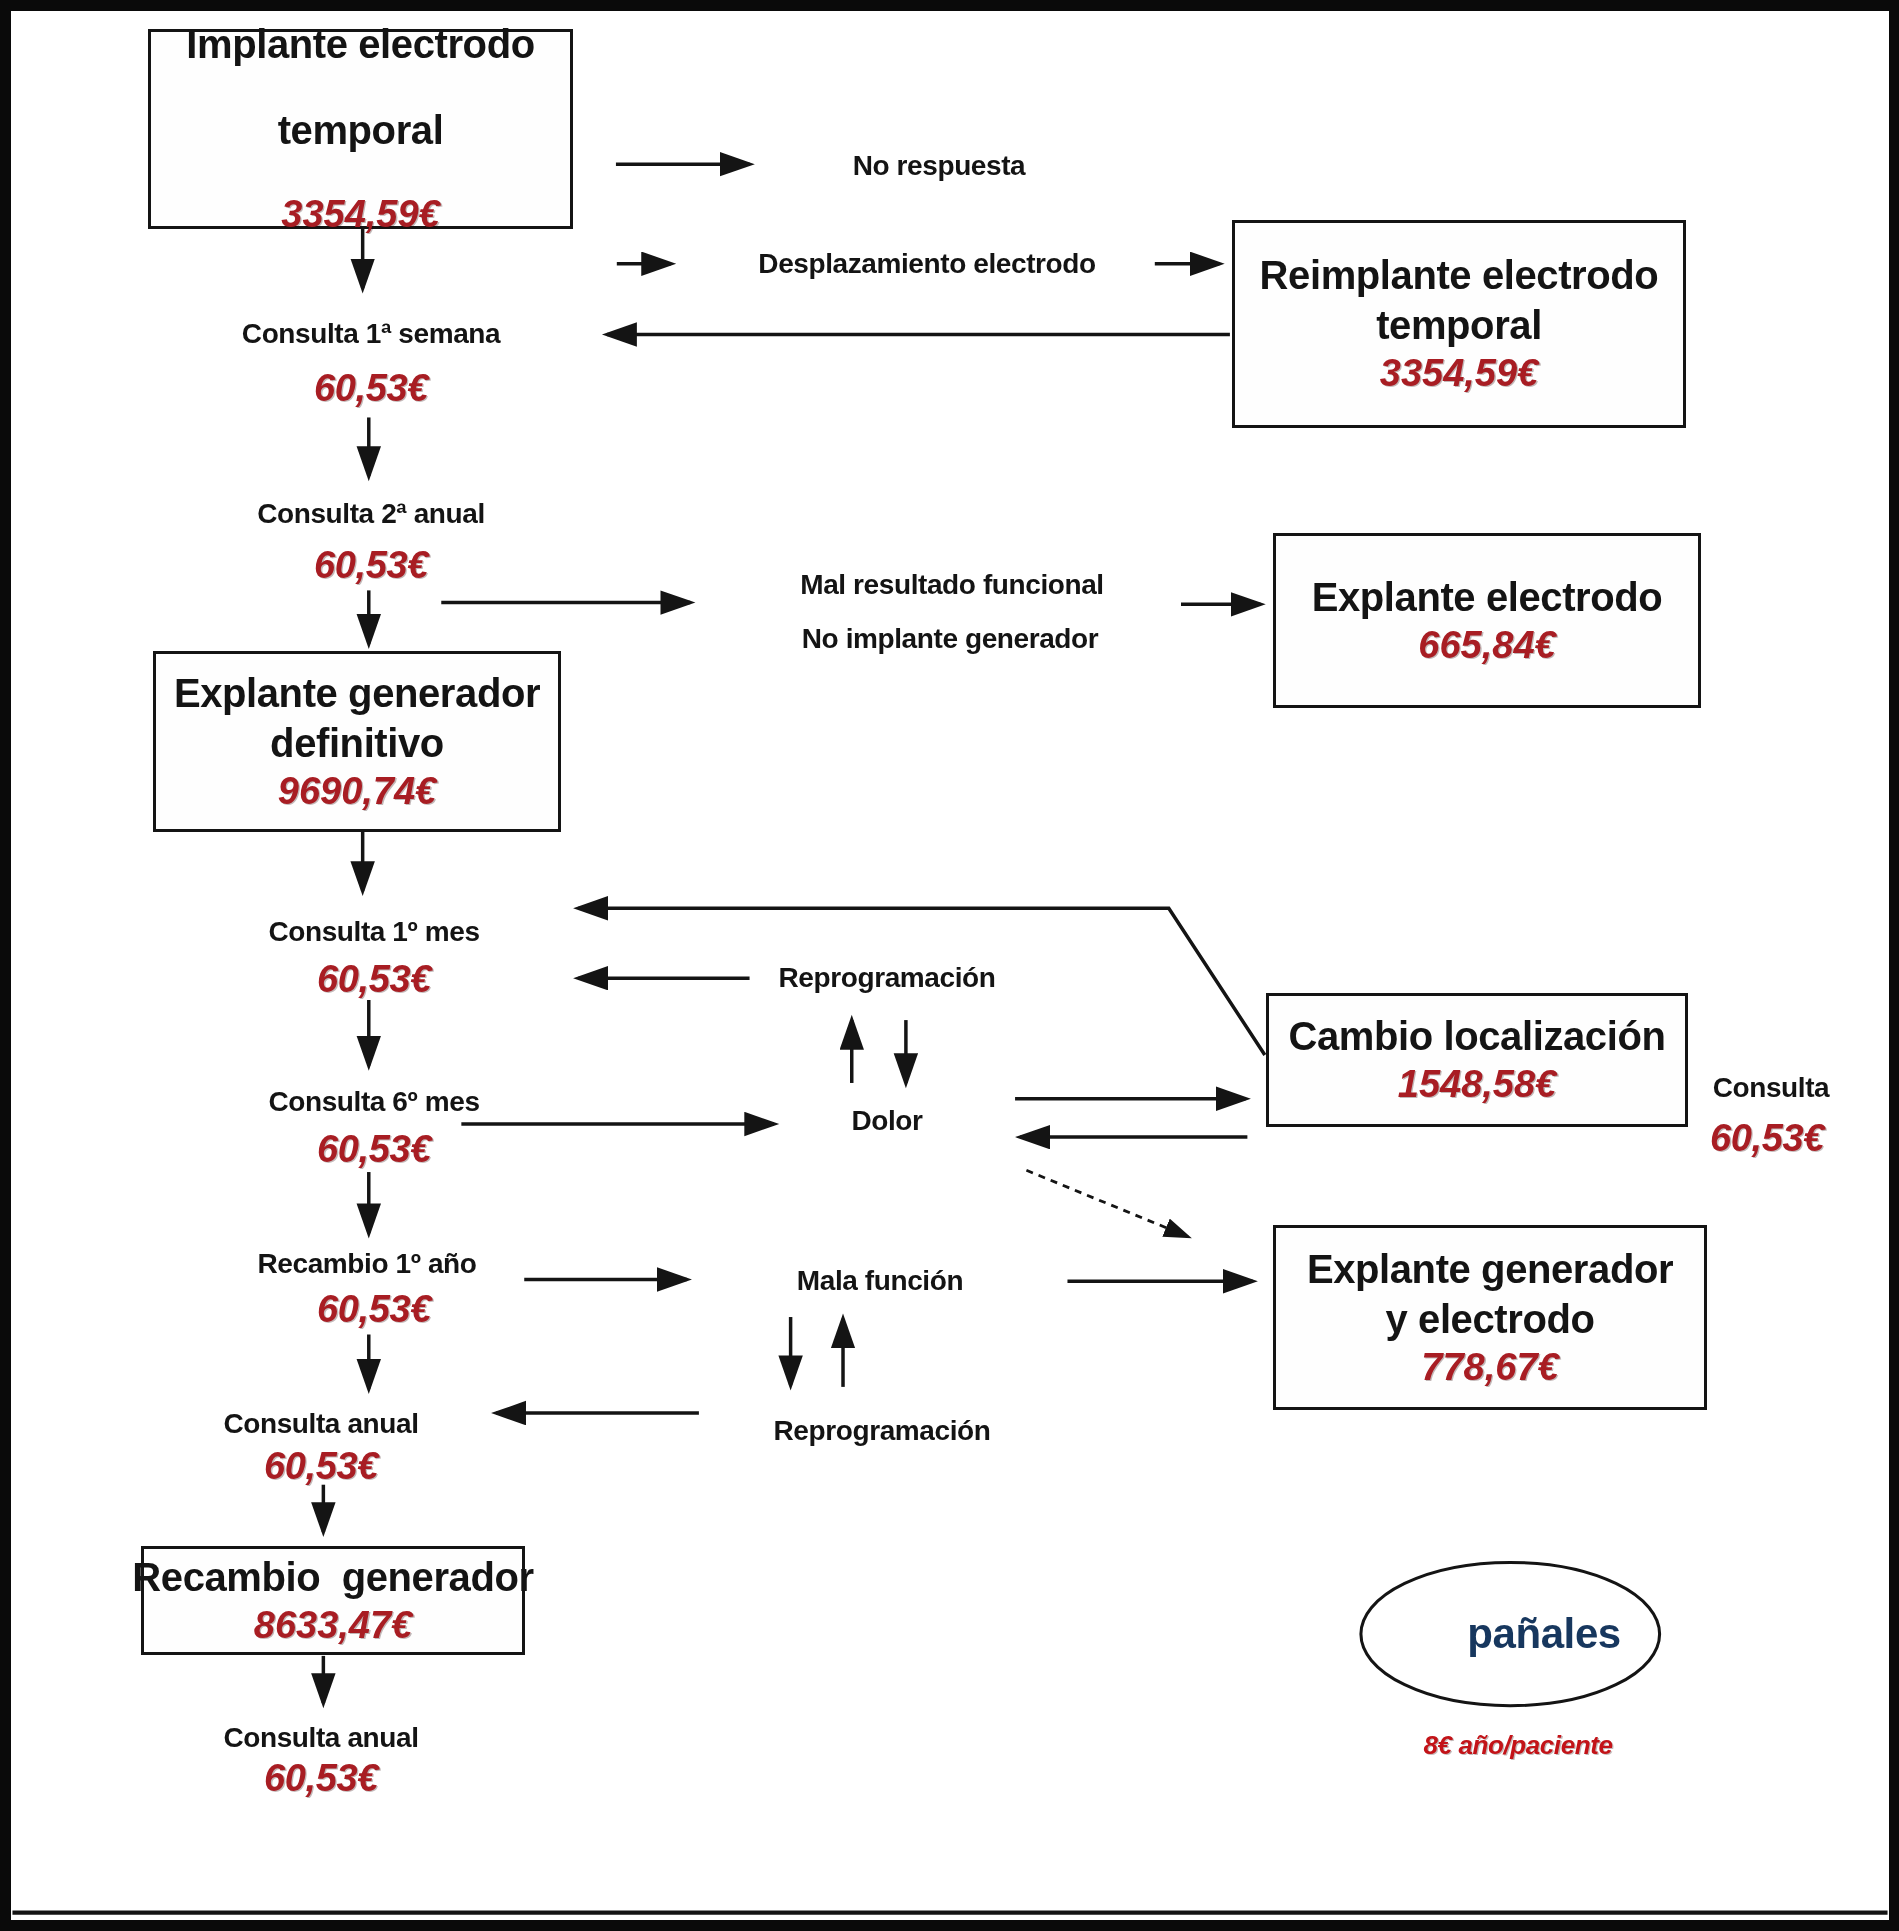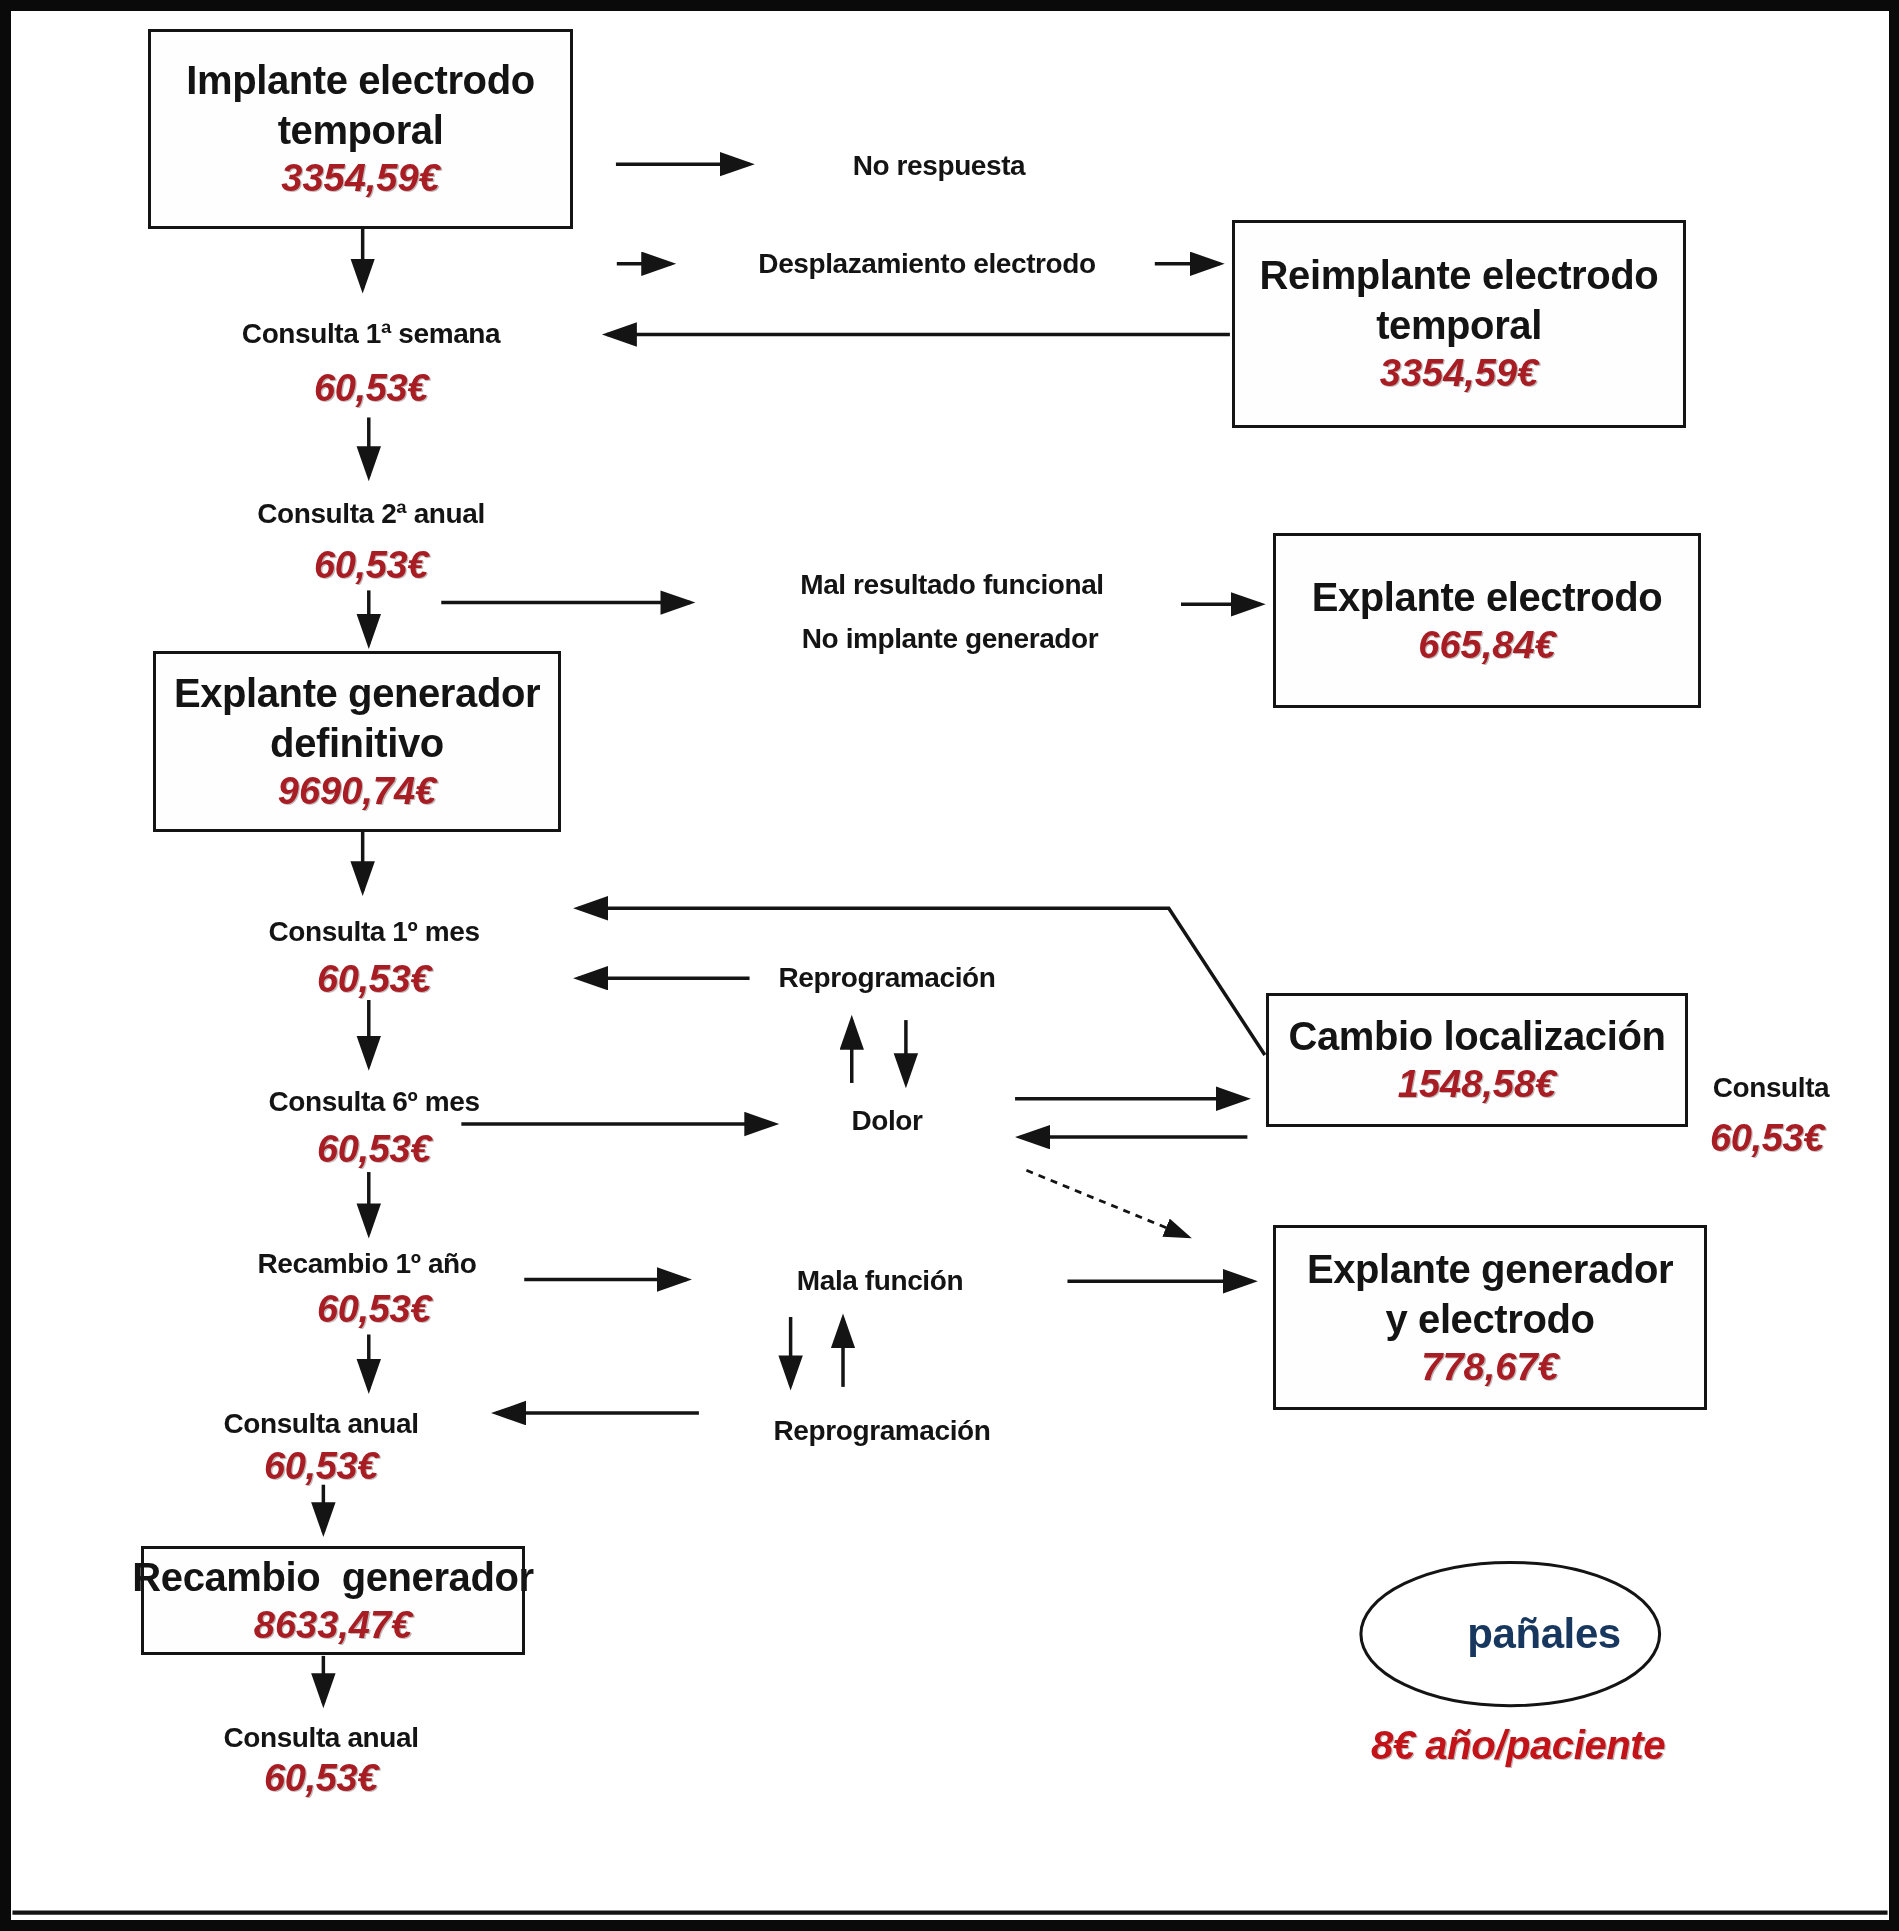--- a/index.html
+++ b/index.html
@@ -37,21 +37,21 @@
     border:3.5px solid #141414;
     background:#fefefe;
     display:flex;flex-direction:column;
     align-items:center;justify-content:center;
     line-height:1.25;
     text-align:center;
   }
   .fbox .bline{font-weight:700;font-size:40px;color:#141414;letter-spacing:-0.4px;}
   .fbox .bprice{font-weight:700;font-size:38px;font-style:italic;color:var(--price-red,#a81d23);text-shadow:1.3px 1.3px 0 rgba(40,0,0,0.28);}
   .blue{color:var(--note-blue,#17375e);font-size:42px;}
-  .rednote{color:var(--note-red,#c31318);font-size:40px;}
+  .rednote{color:var(--note-red,#c31318);font-size:26px;}
 </style>
 </head>
 <body>
 
 <div id="canvas">
 
   <svg class="wires" width="1900" height="1931" viewBox="0 0 2175 2211">
     <defs>
       <marker id="ah" markerWidth="11" markerHeight="9" refX="8.5" refY="3.5" orient="auto" markerUnits="strokeWidth">
         <path d="M0,0 L10,3.5 L0,7 Z" fill="#141414"></path>
@@ -93,21 +93,21 @@
       <line x1="905" y1="1508" x2="905" y2="1586" marker-end="url(#ah)"></line>
       <line x1="965" y1="1588" x2="965" y2="1510" marker-end="url(#ah)"></line>
       <line x1="800" y1="1618" x2="568" y2="1618" marker-end="url(#ah)"></line>
 
       <ellipse cx="1729" cy="1871" rx="171" ry="82" stroke-width="3.5"></ellipse>
 
       <line x1="14" y1="2190" x2="2161" y2="2190" stroke-width="5"></line>
     </g>
   </svg>
 
-  <div class="fbox" style="left:148px;top:29px;width:419px;height:194px;">
+  <div class="fbox" style="left:148px;top:29px;width:419px;height:194px;gap:36px;">
     <div class="bline">Implante electrodo</div>
     <div class="bline">temporal</div>
     <div class="bprice">3354,59€</div>
   </div>
 
   <div class="fbox" style="left:1232px;top:220px;width:448px;height:202px;">
     <div class="bline">Reimplante electrodo</div>
     <div class="bline">temporal</div>
     <div class="bprice">3354,59€</div>
   </div>

